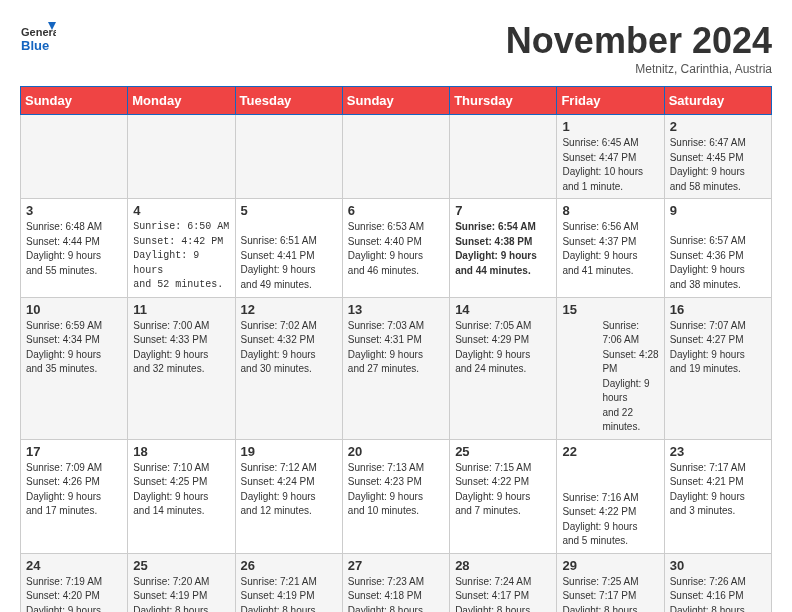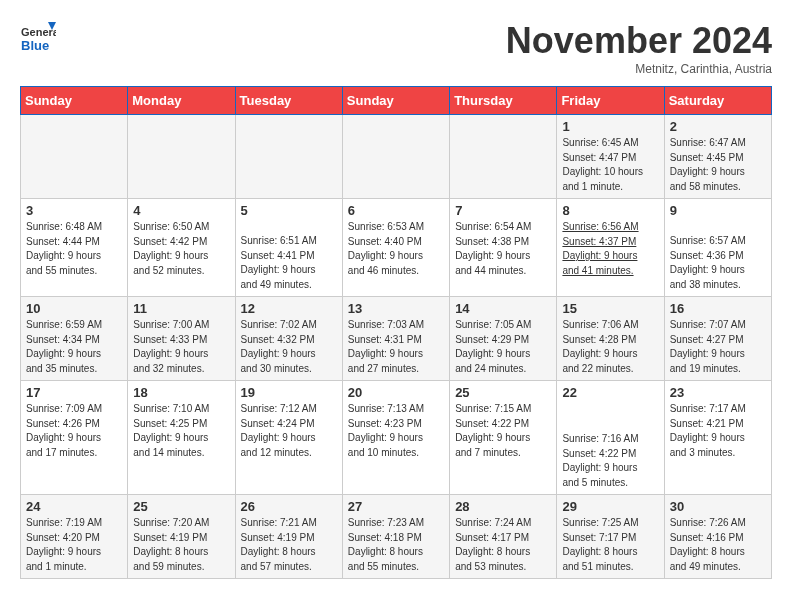--- a/index.html
+++ b/index.html
@@ -130,49 +130,49 @@
       <tr>
         <td>
           <span class="day-num">3</span>
           <div class="day-info" style="white-space: pre-line;">Sunrise: 6:48 AM
 Sunset: 4:44 PM
 Daylight: 9 hours
 and 55 minutes.</div>
         </td>
         <td>
           <span class="day-num">4</span>
-          <div class="day-info" style="white-space: pre-line;">Sunrise: 6:50 AM
+          <div class="day-info" style="white-space: pre-line; font-family: Liberation Mono, monospace;">Sunrise: 6:50 AM
 Sunset: 4:42 PM
 Daylight: 9 hours
 and 52 minutes.</div>
         </td>
         <td>
           <span class="day-num">5</span>
           <div class="day-info" style="white-space: pre-line; margin-top: 16px;">Sunrise: 6:51 AM
 Sunset: 4:41 PM
 Daylight: 9 hours
 and 49 minutes.</div>
         </td>
         <td>
           <span class="day-num">6</span>
           <div class="day-info" style="white-space: pre-line;">Sunrise: 6:53 AM
 Sunset: 4:40 PM
 Daylight: 9 hours
 and 46 minutes.</div>
         </td>
         <td>
           <span class="day-num">7</span>
-          <div class="day-info" style="white-space: pre-line;">Sunrise: 6:54 AM
+          <div class="day-info" style="white-space: pre-line; font-weight: bold;">Sunrise: 6:54 AM
 Sunset: 4:38 PM
 Daylight: 9 hours
 and 44 minutes.</div>
         </td>
         <td>
           <span class="day-num">8</span>
-          <div class="day-info" style="white-space: pre-line; text-decoration: underline;">Sunrise: 6:56 AM
+          <div class="day-info" style="white-space: pre-line;">Sunrise: 6:56 AM
 Sunset: 4:37 PM
 Daylight: 9 hours
 and 41 minutes.</div>
         </td>
         <td>
           <span class="day-num">9</span>
           <div class="day-info" style="white-space: pre-line; margin-top: 16px;">Sunrise: 6:57 AM
 Sunset: 4:36 PM
 Daylight: 9 hours
 and 38 minutes.</div>
@@ -209,21 +209,21 @@
         </td>
         <td>
           <span class="day-num">14</span>
           <div class="day-info" style="white-space: pre-line;">Sunrise: 7:05 AM
 Sunset: 4:29 PM
 Daylight: 9 hours
 and 24 minutes.</div>
         </td>
         <td>
           <span class="day-num">15</span>
-          <div class="day-info" style="white-space: pre-line;">Sunrise: 7:06 AM
+          <div class="day-info" style="white-space: pre-line; margin-left: 40px;">Sunrise: 7:06 AM
 Sunset: 4:28 PM
 Daylight: 9 hours
 and 22 minutes.</div>
         </td>
         <td>
           <span class="day-num">16</span>
           <div class="day-info" style="white-space: pre-line;">Sunrise: 7:07 AM
 Sunset: 4:27 PM
 Daylight: 9 hours
 and 19 minutes.</div>

